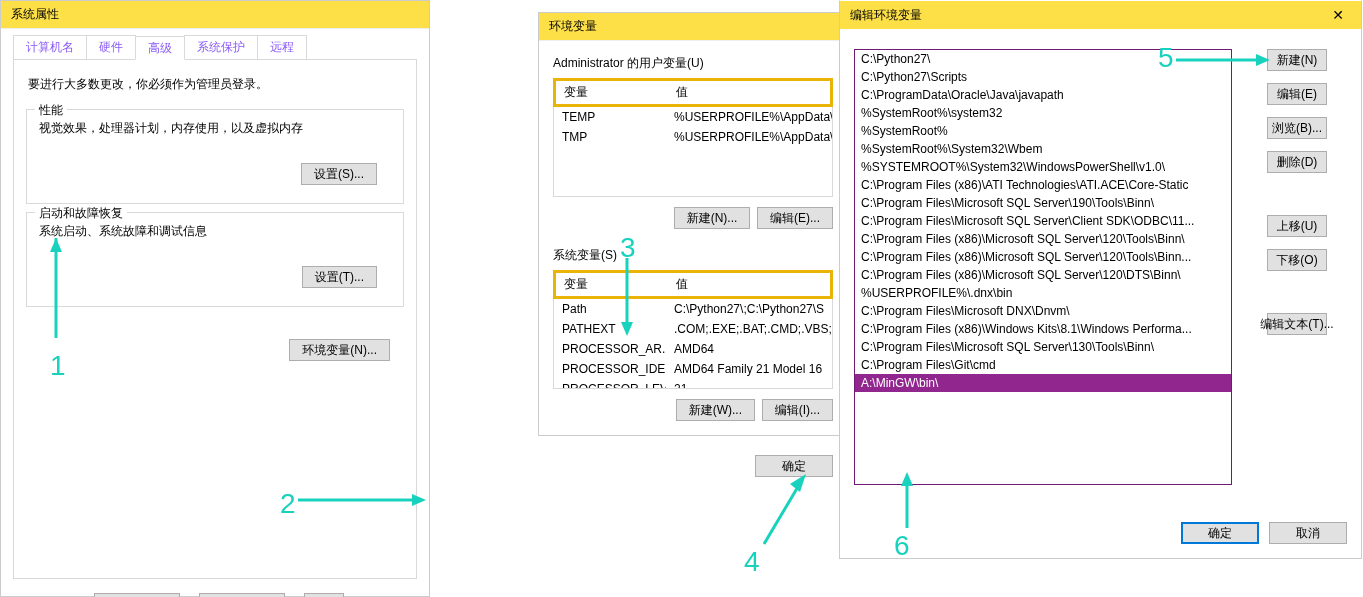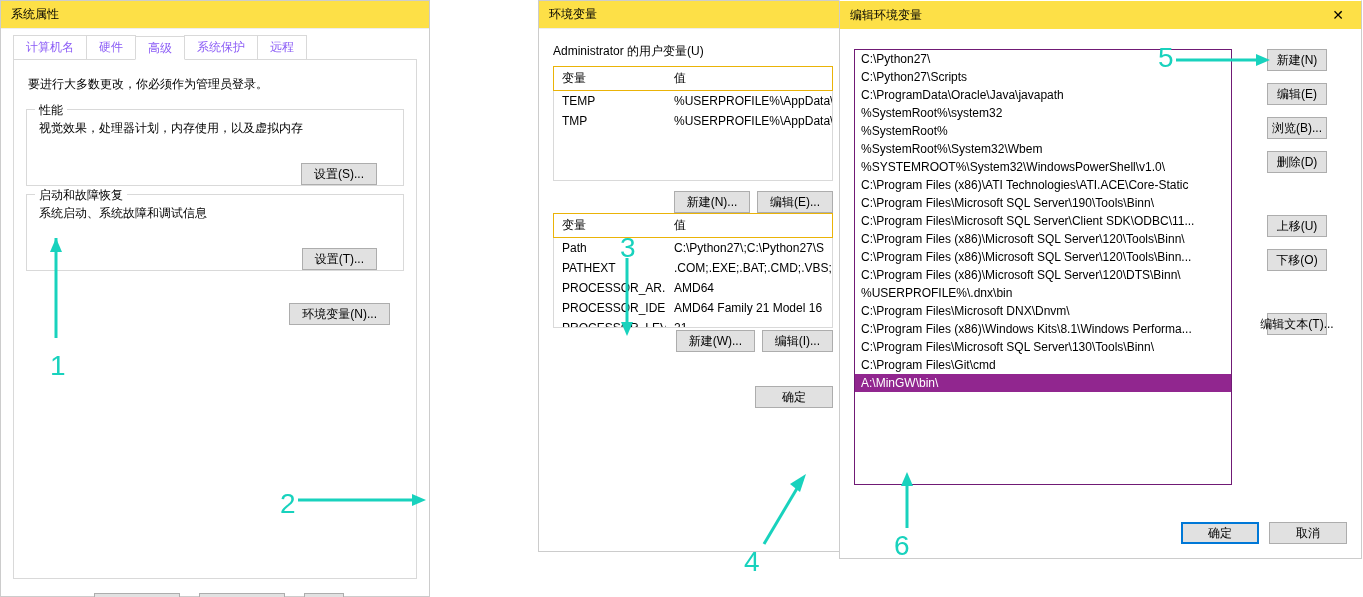--- a/index.html
+++ b/index.html
@@ -2,28 +2,28 @@
 <html><head>
 <meta charset="utf-8">
 <style>
 *{box-sizing:border-box;margin:0;padding:0;font-family:"Microsoft YaHei","Segoe UI",Tahoma,sans-serif;font-size:12px;color:#000}
 body{width:1363px;height:597px;background:#fff;position:relative;overflow:hidden}
 .win{position:absolute;background:#fff;border:1px solid #ccc}
 .title{height:28px;display:flex;align-items:center;padding:0 6px;background:#fde047;border-bottom:1px solid #eee}
 .title .t{flex:1;padding-left:4px}
 .btn{display:inline-flex;align-items:center;justify-content:center;height:22px;padding:0 12px;background:#e1e1e1;border:1px solid #adadad;cursor:default;white-space:nowrap}
 .btn.primary{border:2px solid #0078d7;background:#e1e1e1}
-.group{border:1px solid #d9d9d9;margin:8px 12px;padding:10px 12px 0;position:relative}
+.group{border:1px solid #d9d9d9;margin:8px 12px;padding:10px 12px 18px;position:relative}
 .group .legend{position:absolute;top:-8px;left:8px;background:#fff;padding:0 4px}
 .tabs{display:flex;height:24px;margin:6px 12px 0}
 .tab{padding:3px 12px;border:1px solid #d9d9d9;border-bottom:none;background:#fff;margin-right:-1px;color:#8b5cf6}
 .tab.active{background:#fff;border-bottom:1px solid #fff;position:relative;top:1px;z-index:2}
 .tabbody{border:1px solid #d9d9d9;margin:0 12px 10px;padding:8px 0 8px;position:relative}
 .rightcol{text-align:right;padding-right:14px;margin-top:6px}
-.listhead{display:flex;background:#fff;border:1px solid #eab308}
+.listhead{display:flex;background:#fff;border:3px solid #eab308}
 .listhead>div,.row>div{padding:3px 8px}
 .listbox{border:1px solid #d9d9d9;border-top:none;height:90px;overflow:hidden}
 .row{display:flex}
 .col1{width:112px;overflow:hidden;white-space:nowrap}
 .col2{flex:1;overflow:hidden;white-space:nowrap}
 .pathlist{border:1px solid #701a75;position:absolute;top:48px;left:14px;width:378px;height:436px;overflow:hidden;background:#fff}
 .pathlist div{padding:2px 6px;white-space:nowrap;overflow:hidden}
 .pathlist .sel{background:#91268f;color:#fff}
 .sidebtns{position:absolute;top:48px;right:14px;width:80px;display:flex;flex-direction:column;gap:12px}
 .sidebtns .btn{width:60px;justify-content:center}
@@ -113,21 +113,21 @@
       <span class="btn">环境变量(N)...</span>
     </div>
   </div>
   <div style="text-align:center;padding:4px 0">
     <span class="btn" style="width:86px;margin:0 8px">确定</span>
     <span class="btn" style="width:86px;margin:0 8px">取消</span>
     <span class="btn" style="width:40px;margin:0 0 0 8px;overflow:hidden">应</span>
   </div>
 </div>
 
-<div class="win" style="left:538px;top:0;width:310px;height:552px">
+<div class="win" style="left:538px;top:12px;width:310px;height:424px">
   <div class="title">
       <span class="t">环境变量</span>
     </div>
   <div style="padding:14px 14px 6px">Administrator 的用户变量(U)</div>
   <div style="margin:0 14px">
     <div class="listhead">
       <div class="col1">变量</div>
       <div class="col2">值</div>
     </div>
     <div class="listbox" id="userrows">
@@ -138,20 +138,21 @@
         <div class="row">
           <div class="col1">TMP</div>
           <div class="col2">%USERPROFILE%\AppData\</div>
         </div>
       </div>
   </div>
   <div class="rightcol" style="margin-top:10px">
     <span class="btn">新建(N)...</span>&nbsp;
     <span class="btn">编辑(E)...</span>
   </div>
+  <div style="padding:18px 14px 6px">系统变量(S)</div>
   <div style="margin:0 14px">
     <div class="listhead">
       <div class="col1">变量</div>
       <div class="col2">值</div>
     </div>
     <div class="listbox" id="sysrows">
         <div class="row ">
           <div class="col1">Path</div>
           <div class="col2">C:\Python27\;C:\Python27\S</div>
         </div>
@@ -166,21 +167,21 @@
         <div class="row">
           <div class="col1">PROCESSOR_IDE...</div>
           <div class="col2">AMD64 Family 21 Model 16</div>
         </div>
         <div class="row">
           <div class="col1">PROCESSOR_LEV</div>
           <div class="col2">21</div>
         </div>
       </div>
   </div>
-  <div class="rightcol" style="margin-top:2px">
+  <div class="rightcol" style="margin-top:10px">
     <span class="btn">新建(W)...</span>&nbsp;
     <span class="btn">编辑(I)...</span>
   </div>
   <div class="rightcol" style="margin-top:34px">
     <span class="btn" style="width:78px">确定</span>
   </div>
 </div>
 
 <div class="win" style="left:839px;top:0;width:523px;height:559px;border-top:1px solid #fff">
   <div class="title" style="border-bottom:none">

